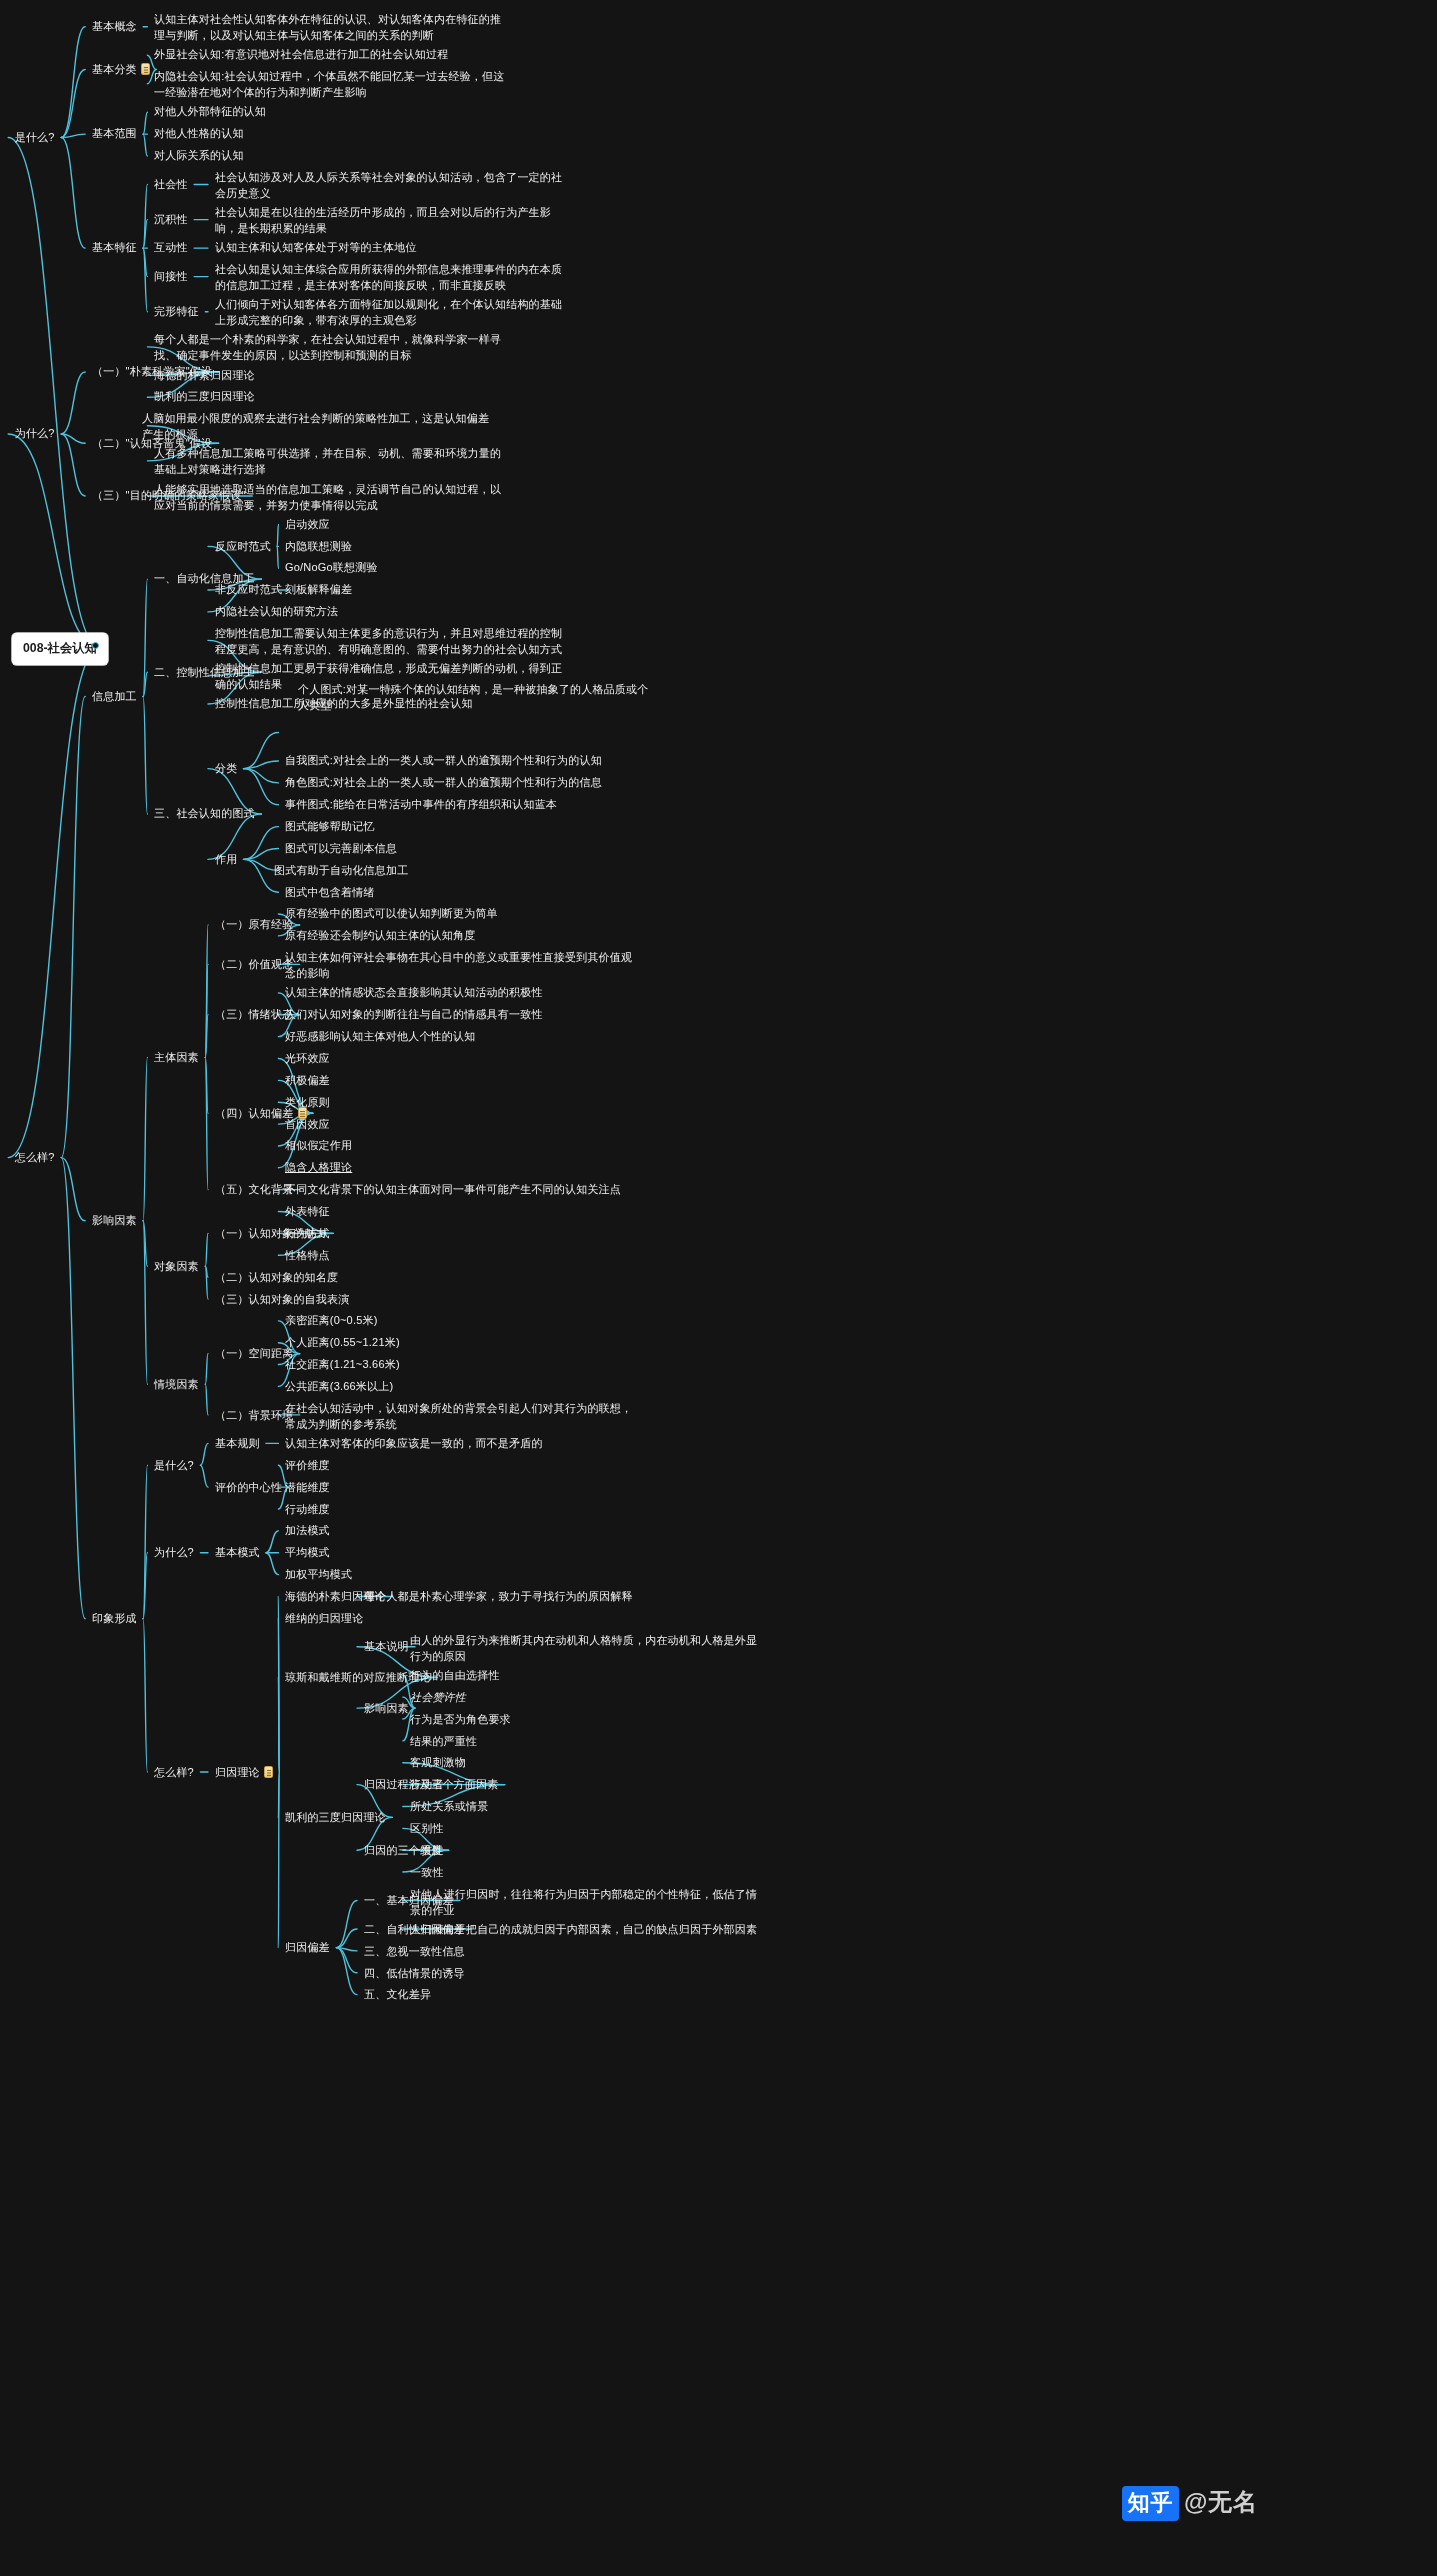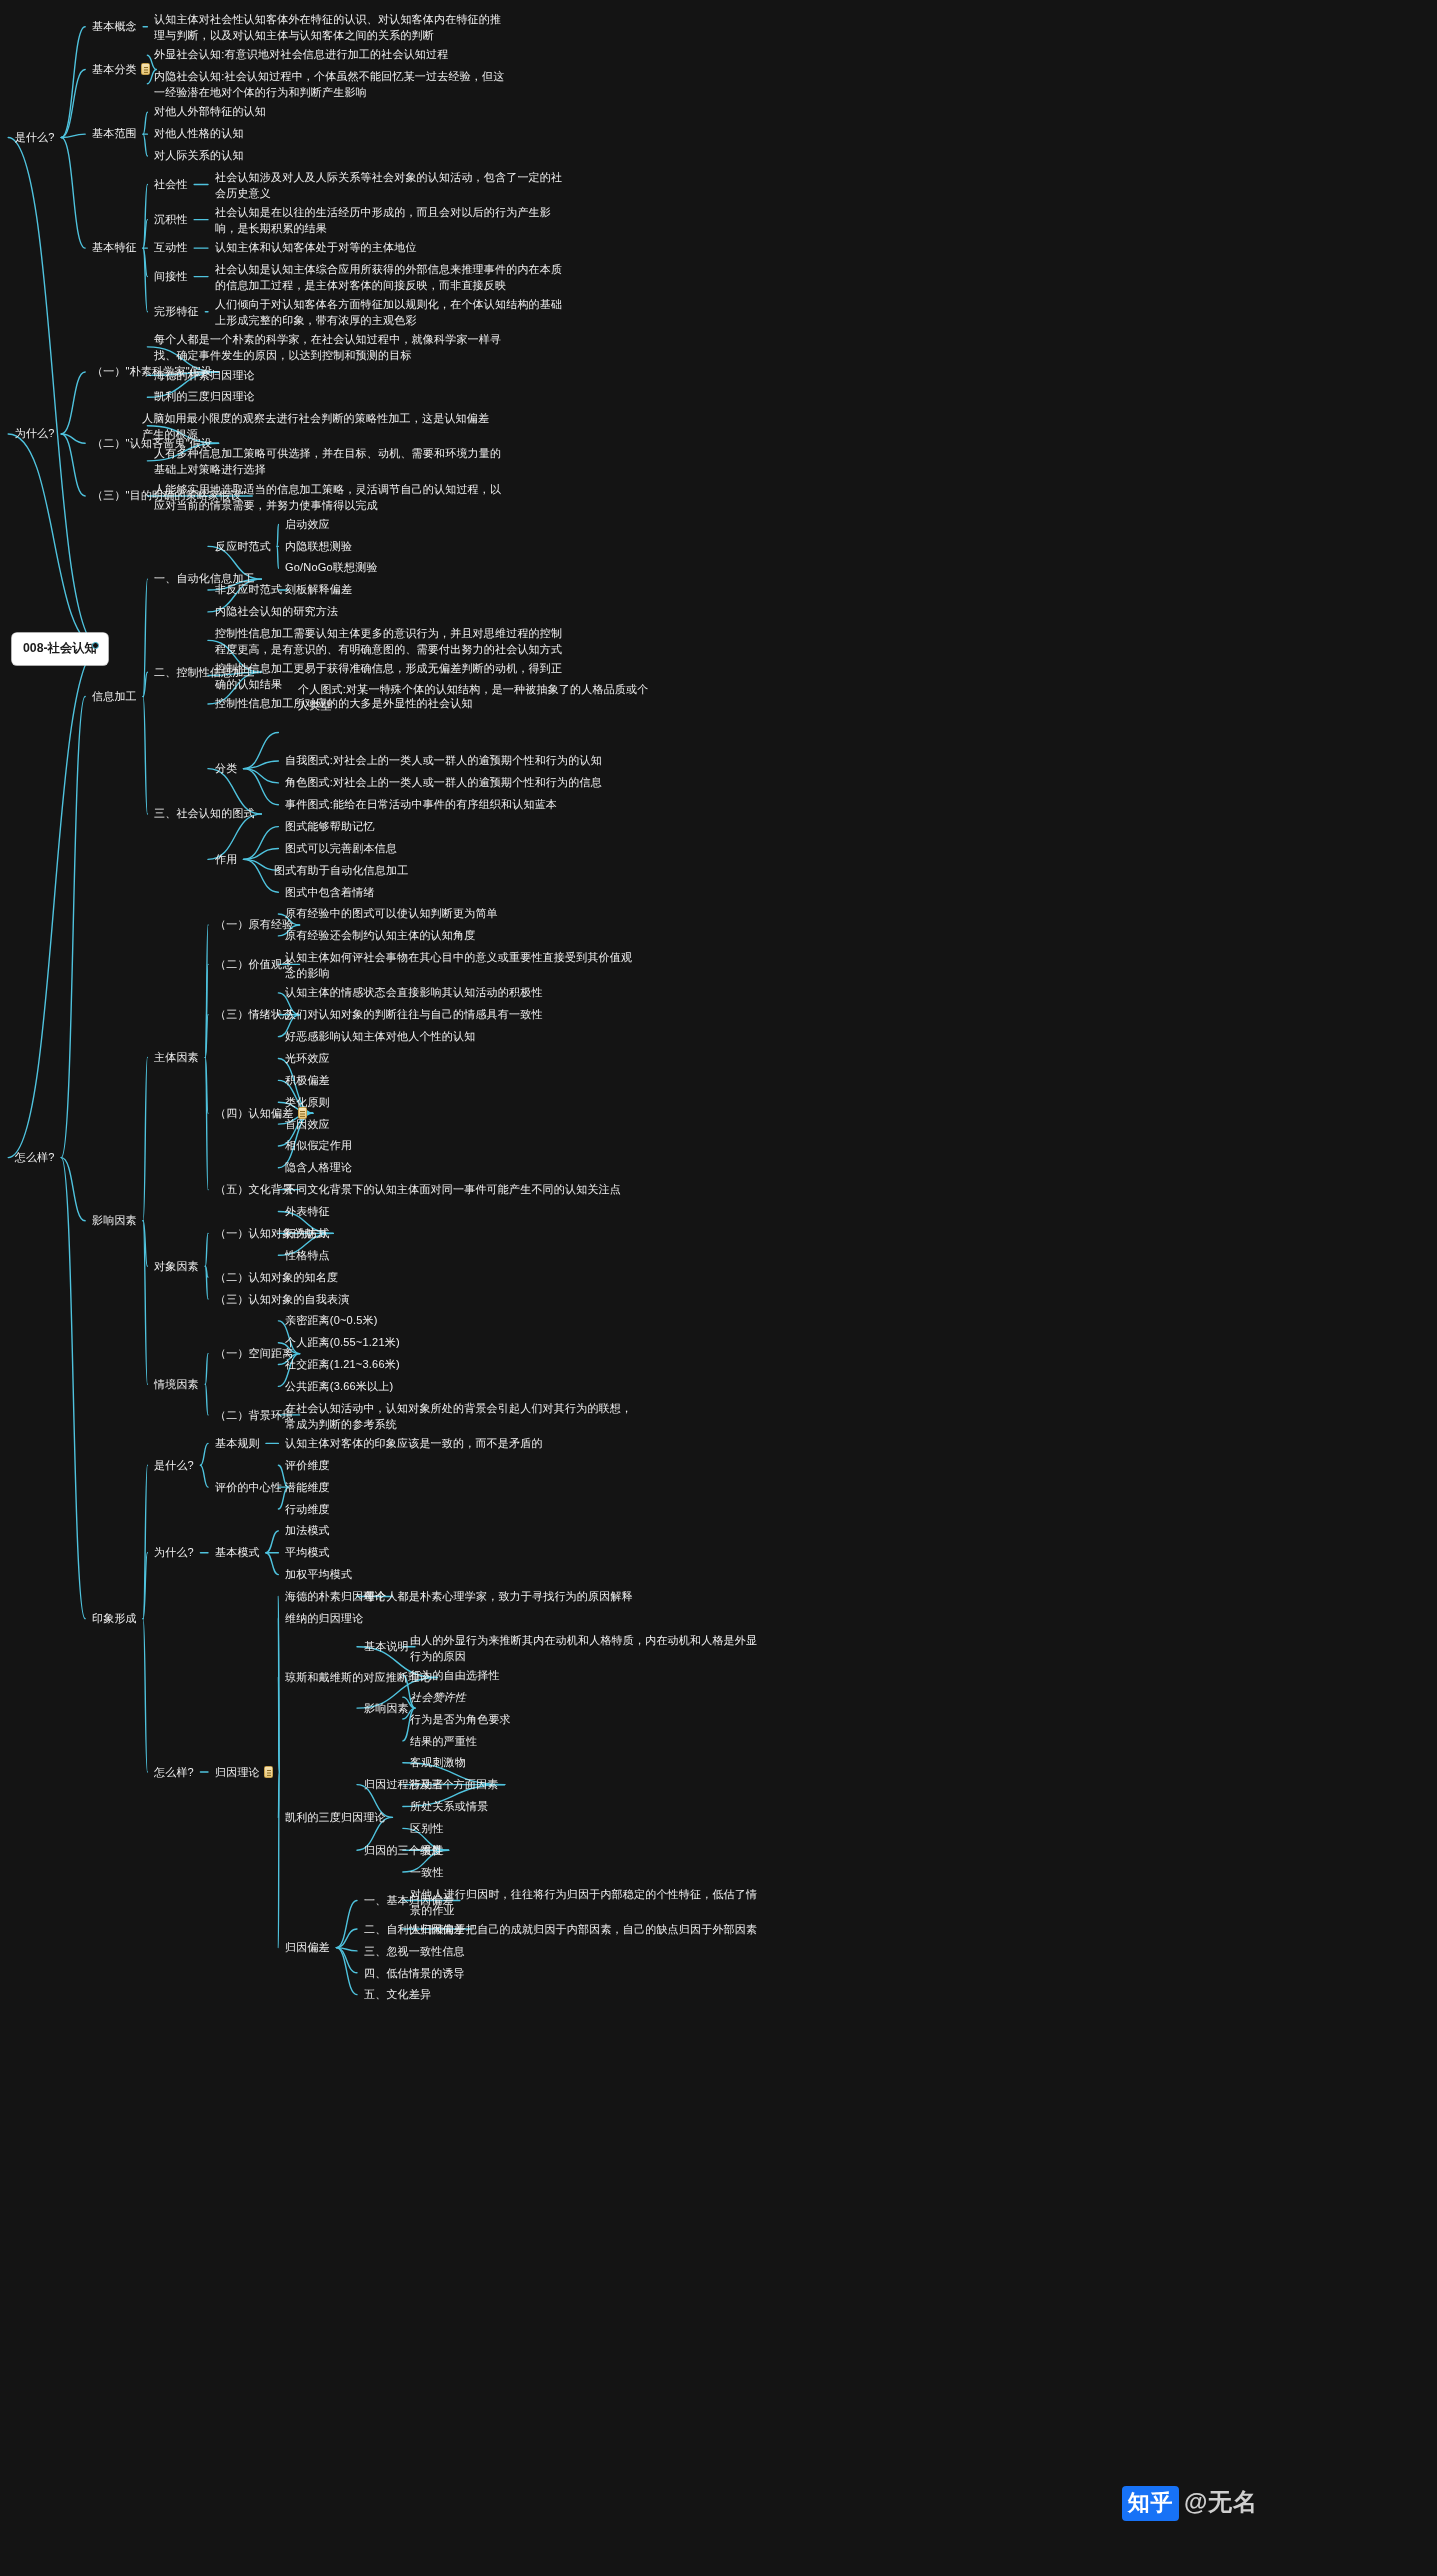--- a/index.html
+++ b/index.html
@@ -285,21 +285,21 @@
       <div class="node" style="left: 215px; top: 957px;"><span>（二）价值观念</span></div>
       <div class="node leafwrap" style="left: 285px; top: 985px; width: 352px;"><span>认知主体的情感状态会直接影响其认知活动的积极性</span></div>
       <div class="node leafwrap" style="left: 285px; top: 1007px; width: 352px;"><span>人们对认知对象的判断往往与自己的情感具有一致性</span></div>
       <div class="node leafwrap" style="left: 285px; top: 1029px; width: 352px;"><span>好恶感影响认知主体对他人个性的认知</span></div>
       <div class="node" style="left: 215px; top: 1007px;"><span>（三）情绪状态</span></div>
       <div class="node leafwrap" style="left: 285px; top: 1051px; width: 352px;"><span>光环效应</span></div>
       <div class="node leafwrap" style="left: 285px; top: 1073px; width: 352px;"><span>积极偏差</span></div>
       <div class="node leafwrap" style="left: 285px; top: 1095px; width: 352px;"><span>类化原则</span></div>
       <div class="node leafwrap" style="left: 285px; top: 1117px; width: 352px;"><span>首因效应</span></div>
       <div class="node leafwrap" style="left: 285px; top: 1138px; width: 352px;"><span>相似假定作用</span></div>
-      <div class="node leafwrap" style="left: 285px; top: 1160px; width: 352px;"><span>隐含人格理论</span></div>
+      <div class="node leafwrap" style="left: 285px; top: 1160px; width: 352px; text-decoration: underline;"><span>隐含人格理论</span></div>
       <div class="node" style="left: 215px; top: 1106px;"><span>（四）认知偏差</span><i class="note-icon"></i></div>
       <div class="node leafwrap" style="left: 285px; top: 1182px; width: 352px;"><span>不同文化背景下的认知主体面对同一事件可能产生不同的认知关注点</span></div>
       <div class="node" style="left: 215px; top: 1182px;"><span>（五）文化背景</span></div>
       <div class="node" style="left: 154px; top: 1050px;"><span>主体因素</span></div>
       <div class="node leafwrap" style="left: 285px; top: 1204px; width: 352px;"><span>外表特征</span></div>
       <div class="node leafwrap" style="left: 285px; top: 1226px; width: 352px;"><span>行为方式</span></div>
       <div class="node leafwrap" style="left: 285px; top: 1248px; width: 352px;"><span>性格特点</span></div>
       <div class="node" style="left: 215px; top: 1226px;"><span>（一）认知对象的魅力</span></div>
       <div class="node leafwrap" style="left: 215px; top: 1270px; width: 352px;"><span>（二）认知对象的知名度</span></div>
       <div class="node leafwrap" style="left: 215px; top: 1292px; width: 352px;"><span>（三）认知对象的自我表演</span></div>

